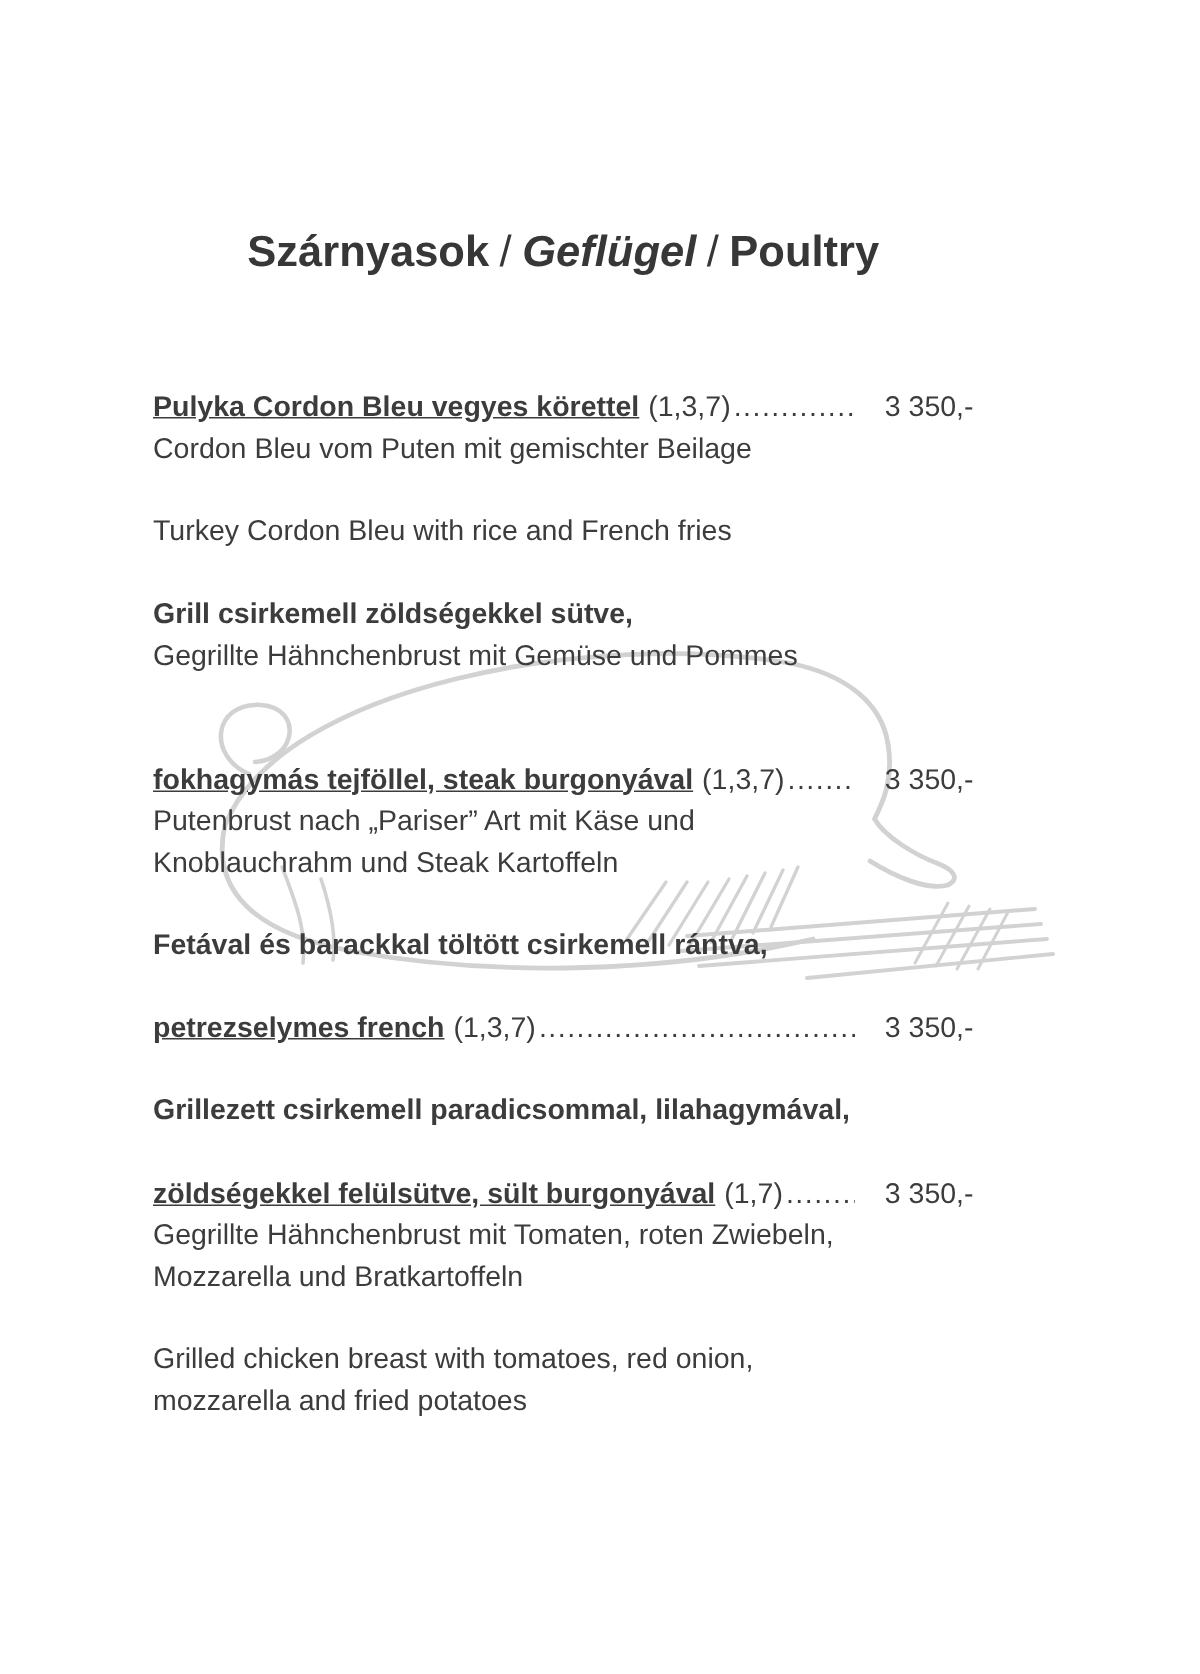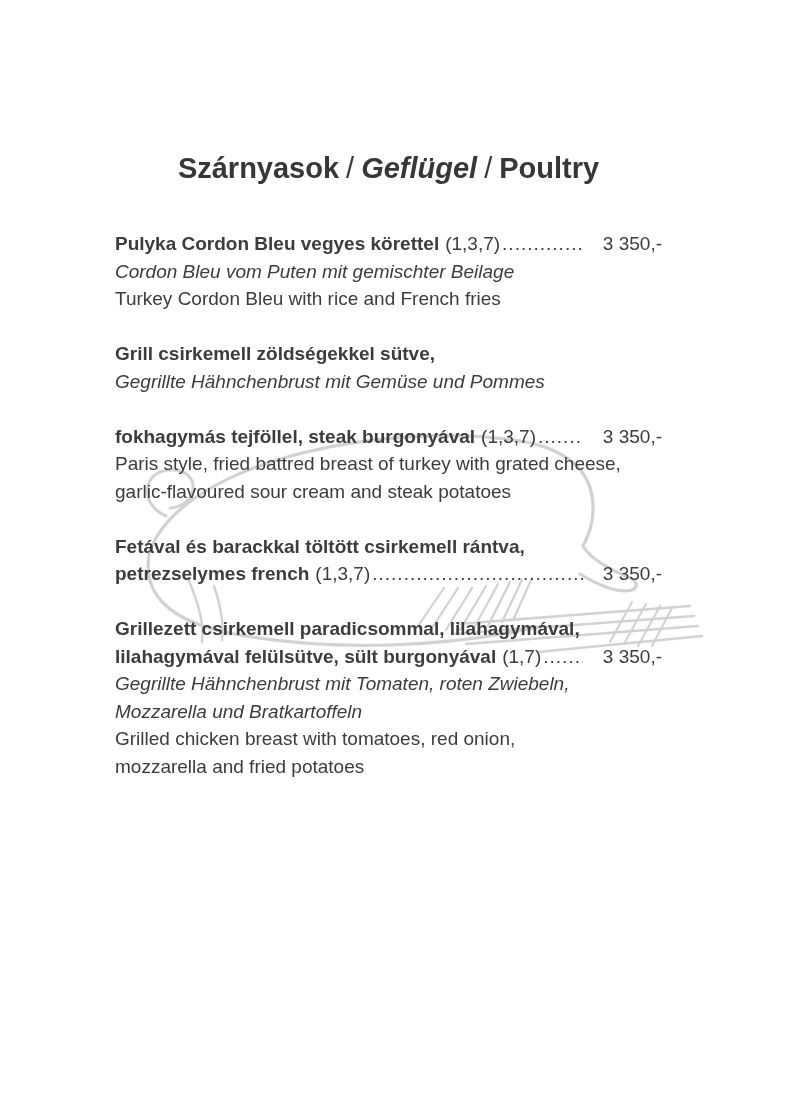--- a/index.html
+++ b/index.html
@@ -17,21 +17,21 @@
     position: absolute;
     left: 118px;
     top: 418px;
     width: 600px;
     height: 252px;
     z-index: 0;
     pointer-events: none;
   }
   .content {
     position: absolute;
-    left: 115px;
+    left: 102px;
     width: 547px;
     top: 146px;
     z-index: 1;
   }
   .page-title {
     text-align: center;
     font-size: 29px;
     line-height: 44px;
     margin: 0 0 40px 0;
     color: #373737;
@@ -43,36 +43,36 @@
 
   .menu-item {
     font-size: 19px;
     line-height: 27.5px;
     margin-bottom: 27.5px;
   }
   .menu-item:last-child { margin-bottom: 0; }
 
   .hu-lines { font-weight: bold; white-space: pre-line; }
   .price-row { display: flex; align-items: baseline; }
-  .dish-name { font-weight: bold; white-space: nowrap; }
-  .allergens { margin-left: 6px; white-space: nowrap; font-weight: normal; }
+  .dish-name { font-weight: bold; white-space: nowrap; text-decoration: underline; }
+  .allergens { margin-left: 6px; white-space: nowrap; font-weight: normal; margin-top: 28px; }
   .dots {
     flex: 1 1 auto;
     overflow: hidden;
     white-space: nowrap;
     margin: 0 2px;
     letter-spacing: 1px;
   }
   .dots::after {
     content: "................................................................................................";
   }
   .price { white-space: nowrap; margin-left: 18px; }
 
-  .de-lines { font-style: italic; white-space: pre-line; }
-  .en-lines { white-space: pre-line; }
+  .de-lines { white-space: pre-line; }
+  .en-lines { white-space: pre-line; margin-top: 28px; }
 </style>
 </head>
 <body>
 
 <div class="page">
 
   <svg class="watermark" viewBox="0 0 600 252" fill="none" stroke="#d2d2d2" stroke-linecap="round" stroke-linejoin="round">
 
     <path d="M 32,132 C 70,38 280,2 408,24 C 448,32 470,52 474,78" stroke-width="3.2"></path>
 
@@ -133,38 +133,38 @@
       <div class="de-lines">Gegrillte Hähnchenbrust mit Gemüse und Pommes</div>
     </div>
 
     <div class="menu-item">
       <div class="price-row">
         <span class="dish-name">fokhagymás tejföllel, steak burgonyával</span>
         <span class="allergens">(1,3,7)</span>
         <span class="dots"></span>
         <span class="price">3 350,-</span>
       </div>
-      <div class="en-lines">Paris style, fried battred breast of turkey with grated cheese,
-garlic-flavoured sour cream and steak potatoes</div>
+      <div class="de-lines">Putenbrust nach „Pariser” Art mit Käse und
+Knoblauchrahm und Steak Kartoffeln</div>
     </div>
 
     <div class="menu-item">
       <div class="hu-lines">Fetával és barackkal töltött csirkemell rántva,</div>
       <div class="price-row">
         <span class="dish-name">petrezselymes french</span>
         <span class="allergens">(1,3,7)</span>
         <span class="dots"></span>
         <span class="price">3 350,-</span>
       </div>
     </div>
 
     <div class="menu-item">
       <div class="hu-lines">Grillezett csirkemell paradicsommal, lilahagymával,</div>
       <div class="price-row">
-        <span class="dish-name">lilahagymával felülsütve, sült burgonyával</span>
+        <span class="dish-name">zöldségekkel felülsütve, sült burgonyával</span>
         <span class="allergens">(1,7)</span>
         <span class="dots"></span>
         <span class="price">3 350,-</span>
       </div>
       <div class="de-lines">Gegrillte Hähnchenbrust mit Tomaten, roten Zwiebeln,
 Mozzarella und Bratkartoffeln</div>
       <div class="en-lines">Grilled chicken breast with tomatoes, red onion,
 mozzarella and fried potatoes</div>
     </div>
 

